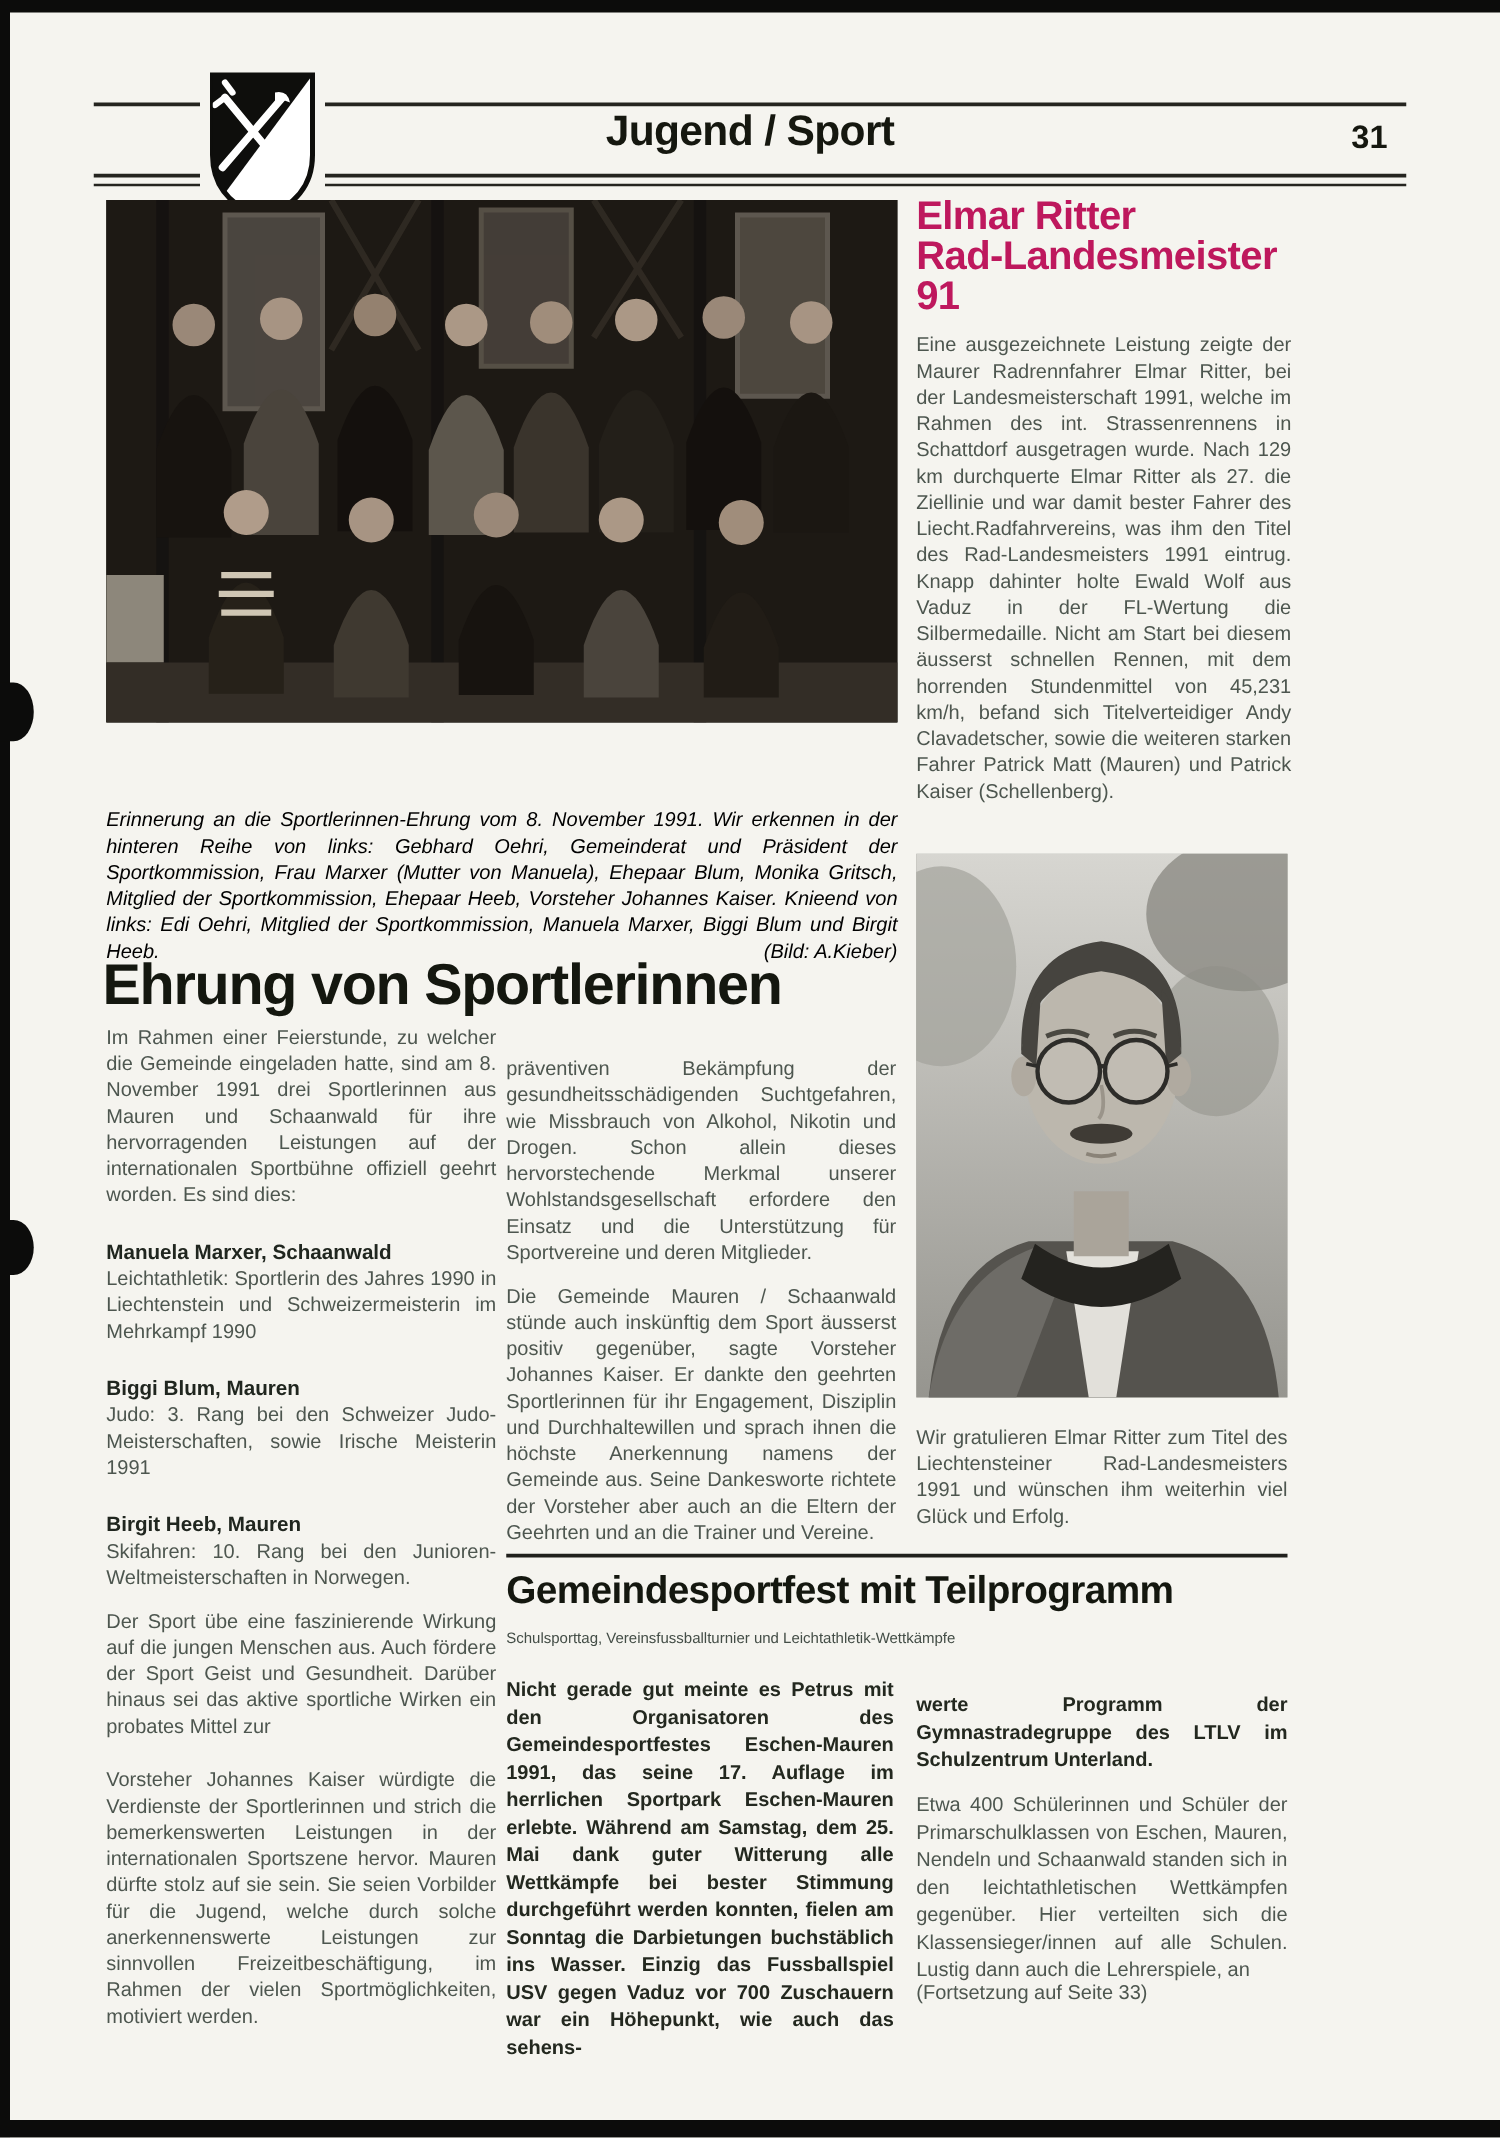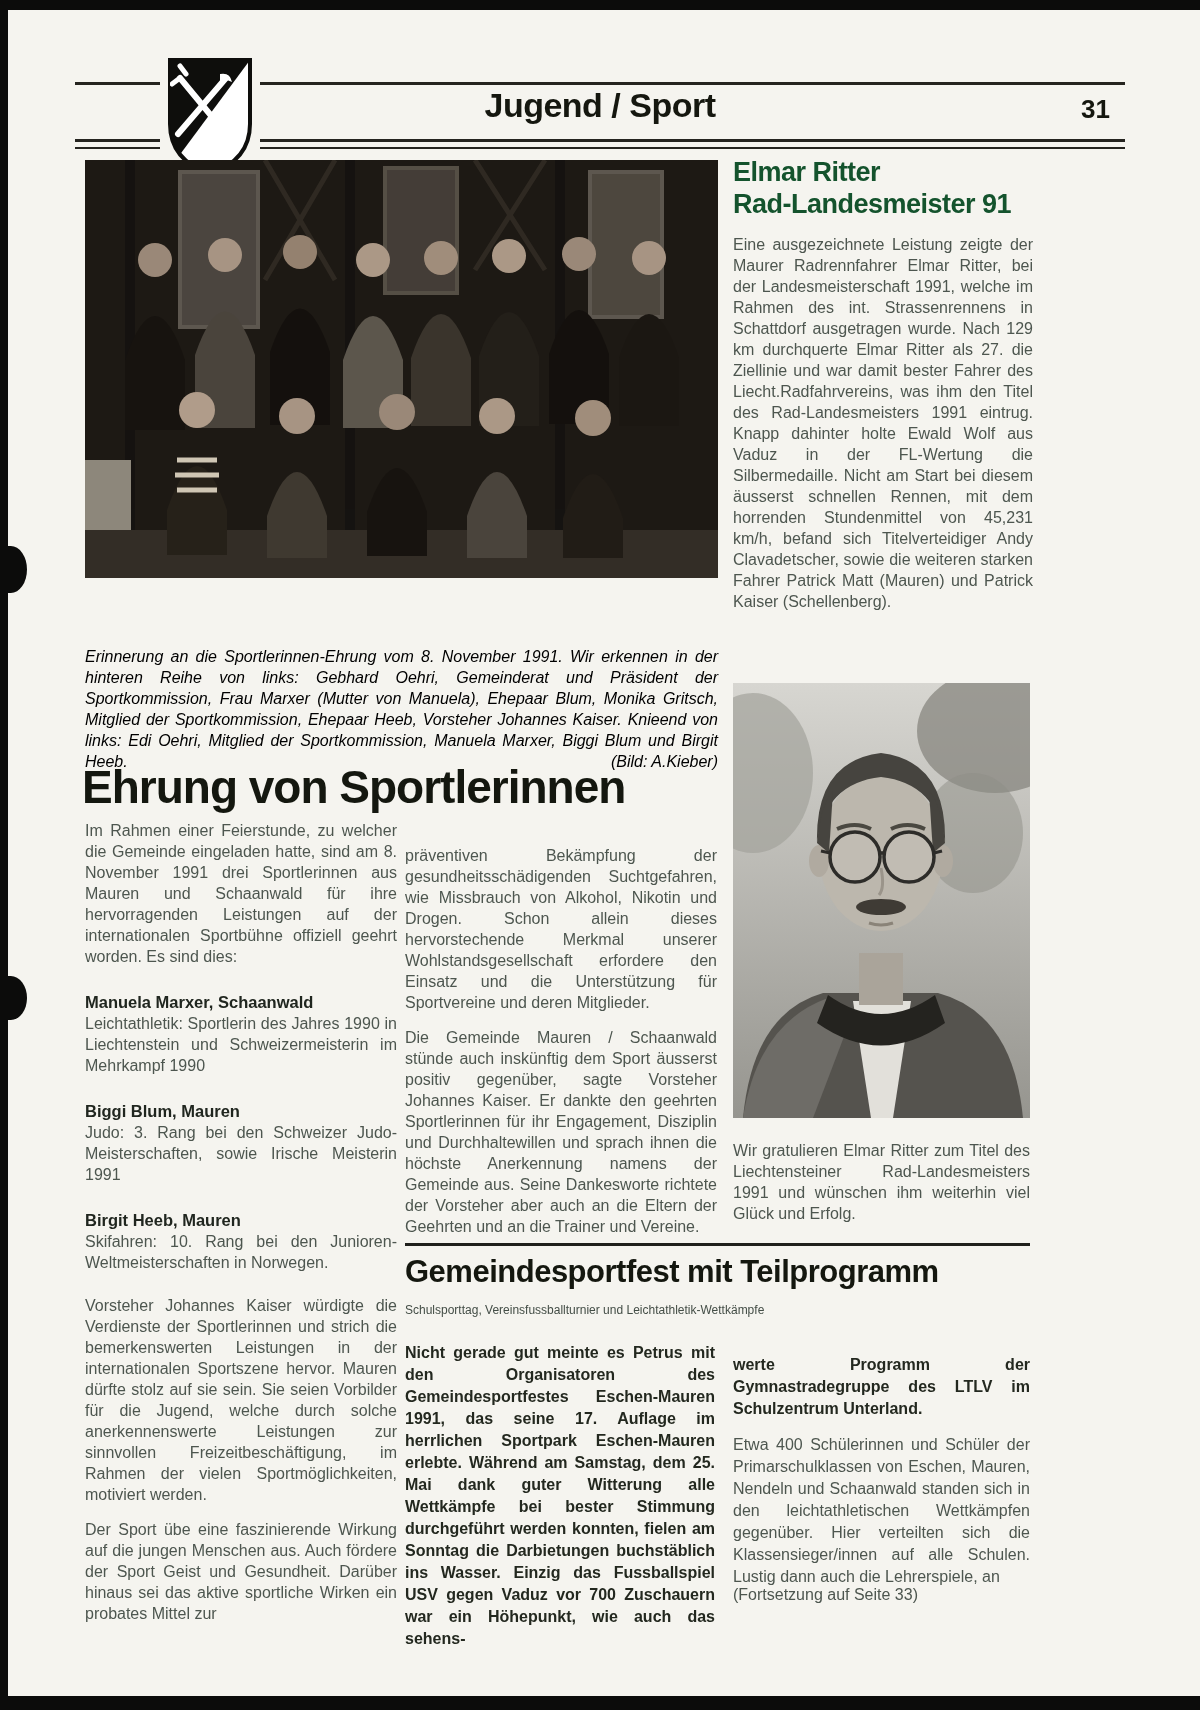--- a/index.html
+++ b/index.html
@@ -26,21 +26,21 @@
   .page-title{left:300px;top:86px;width:600px;text-align:center;font-size:34px;font-weight:bold;
               color:#15170f;letter-spacing:-0.5px;}
   .page-number{left:1020px;top:94px;width:90px;text-align:right;font-size:26px;font-weight:bold;color:#15170f;}
 
   
   .group-photo{left:85px;top:160px;width:633px;height:418px;background:#1c1814;}
   .portrait-photo{left:733px;top:683px;width:297px;height:435px;background:#a9a8a3;}
 
   
   .ritter{left:733px;top:156px;width:300px;}
-  .ritter h2{margin:0 0 14px 0;font-size:27px;line-height:32px;color:#14532d;letter-spacing:-0.5px;}
+  .ritter h2{margin:0 0 14px 0;font-size:32px;line-height:32px;color:#be185d;letter-spacing:-0.5px;}
   .body-text{font-size:16px;line-height:21px;}
 
   
   .caption{left:85px;top:646px;width:633px;font-style:italic;font-size:16px;line-height:21px;color:#000000;}
   .credit{position:absolute;right:0;bottom:0;}
 
   
   .ehrung-title{left:82px;top:760px;width:660px;font-size:46px;font-weight:bold;color:#14170f;letter-spacing:-1px;}
   .colA{left:85px;top:820px;width:312px;}
   .colB{left:405px;top:845px;width:312px;}
@@ -166,22 +166,22 @@
   <div class="abs ehrung-title">Ehrung von Sportlerinnen</div>
 
   <div class="abs colA body-text">
     <p class="j">Im Rahmen einer Feierstunde, zu welcher die Gemeinde eingeladen hatte, sind am 8. November 1991 drei Sportlerinnen aus Mauren und Schaanwald für ihre hervorragenden Leistungen auf der internationalen Sportbühne offiziell geehrt worden. Es sind dies:</p>
     <p class="athlete-name">Manuela Marxer, Schaanwald</p>
     <p class="j">Leichtathletik: Sportlerin des Jahres 1990 in Liechtenstein und Schweizermeisterin im Mehrkampf 1990</p>
     <p class="athlete-name">Biggi Blum, Mauren</p>
     <p class="j">Judo: 3. Rang bei den Schweizer Judo-Meisterschaften, sowie Irische Meisterin 1991</p>
     <p class="athlete-name">Birgit Heeb, Mauren</p>
     <p class="j">Skifahren: 10. Rang bei den Junioren-Weltmeisterschaften in Norwegen.</p>
+    <p class="j mt">Der Sport übe eine faszinierende Wirkung auf die jungen Menschen aus. Auch fördere der Sport Geist und Gesundheit. Darüber hinaus sei das aktive sportliche Wirken ein probates Mittel zur</p>
     <p class="j mtp">Vorsteher Johannes Kaiser würdigte die Verdienste der Sportlerinnen und strich die bemerkenswerten Leistungen in der internationalen Sportszene hervor. Mauren dürfte stolz auf sie sein. Sie seien Vorbilder für die Jugend, welche durch solche anerkennenswerte Leistungen zur sinnvollen Freizeitbeschäftigung, im Rahmen der vielen Sportmöglichkeiten, motiviert werden.</p>
-    <p class="j mt">Der Sport übe eine faszinierende Wirkung auf die jungen Menschen aus. Auch fördere der Sport Geist und Gesundheit. Darüber hinaus sei das aktive sportliche Wirken ein probates Mittel zur</p>
   </div>
 
   <div class="abs colB body-text">
     <p class="j">präventiven Bekämpfung der gesundheitsschädigenden Suchtgefahren, wie Missbrauch von Alkohol, Nikotin und Drogen. Schon allein dieses hervorstechende Merkmal unserer Wohlstandsgesellschaft erfordere den Einsatz und die Unterstützung für Sportvereine und deren Mitglieder.</p>
     <p class="j mt">Die Gemeinde Mauren / Schaanwald stünde auch inskünftig dem Sport äusserst positiv gegenüber, sagte Vorsteher Johannes Kaiser. Er dankte den geehrten Sportlerinnen für ihr Engagement, Disziplin und Durchhaltewillen und sprach ihnen die höchste Anerkennung namens der Gemeinde aus. Seine Dankesworte richtete der Vorsteher aber auch an die Eltern der Geehrten und an die Trainer und Vereine.</p>
   </div>
 
   <div class="abs portrait-photo">
     <svg width="297" height="435" viewBox="0 0 297 435">
       <defs>

